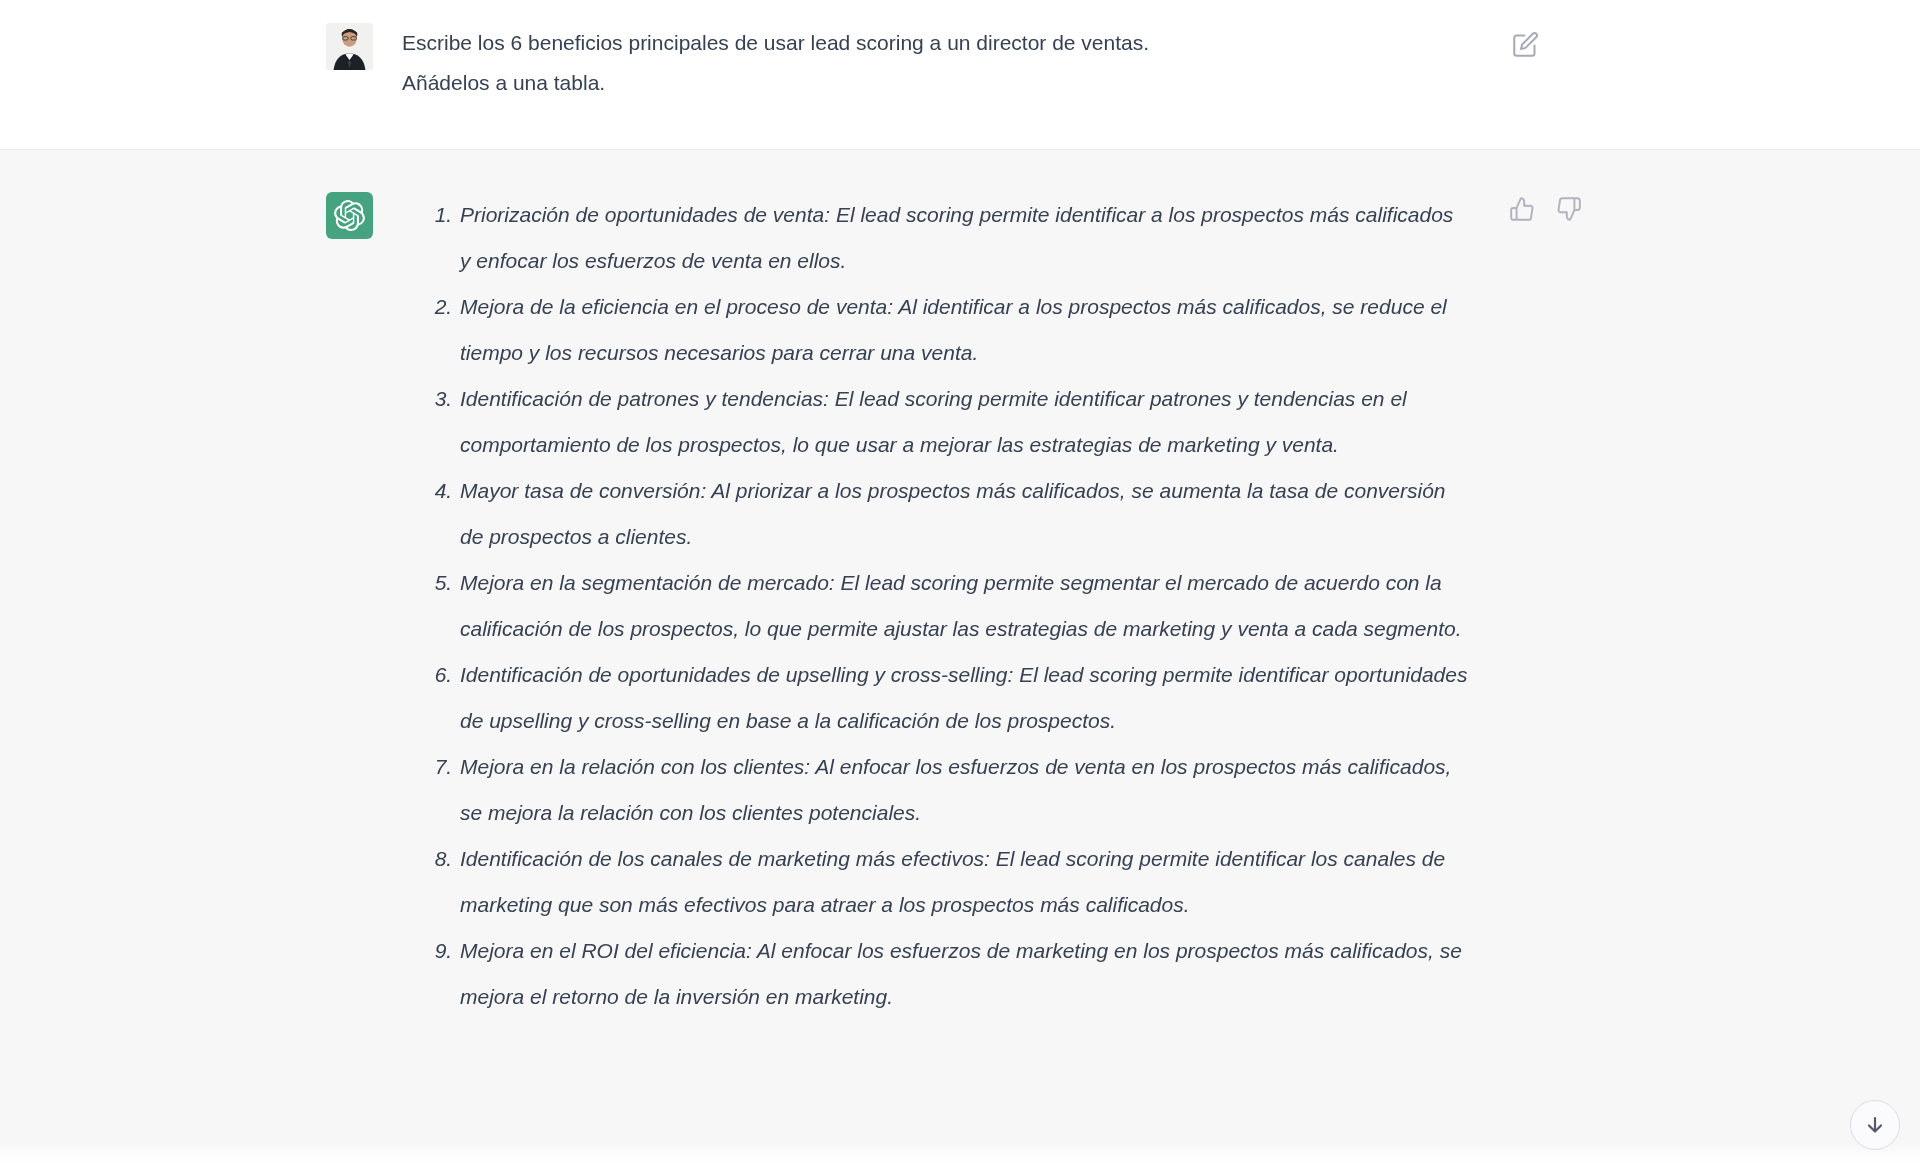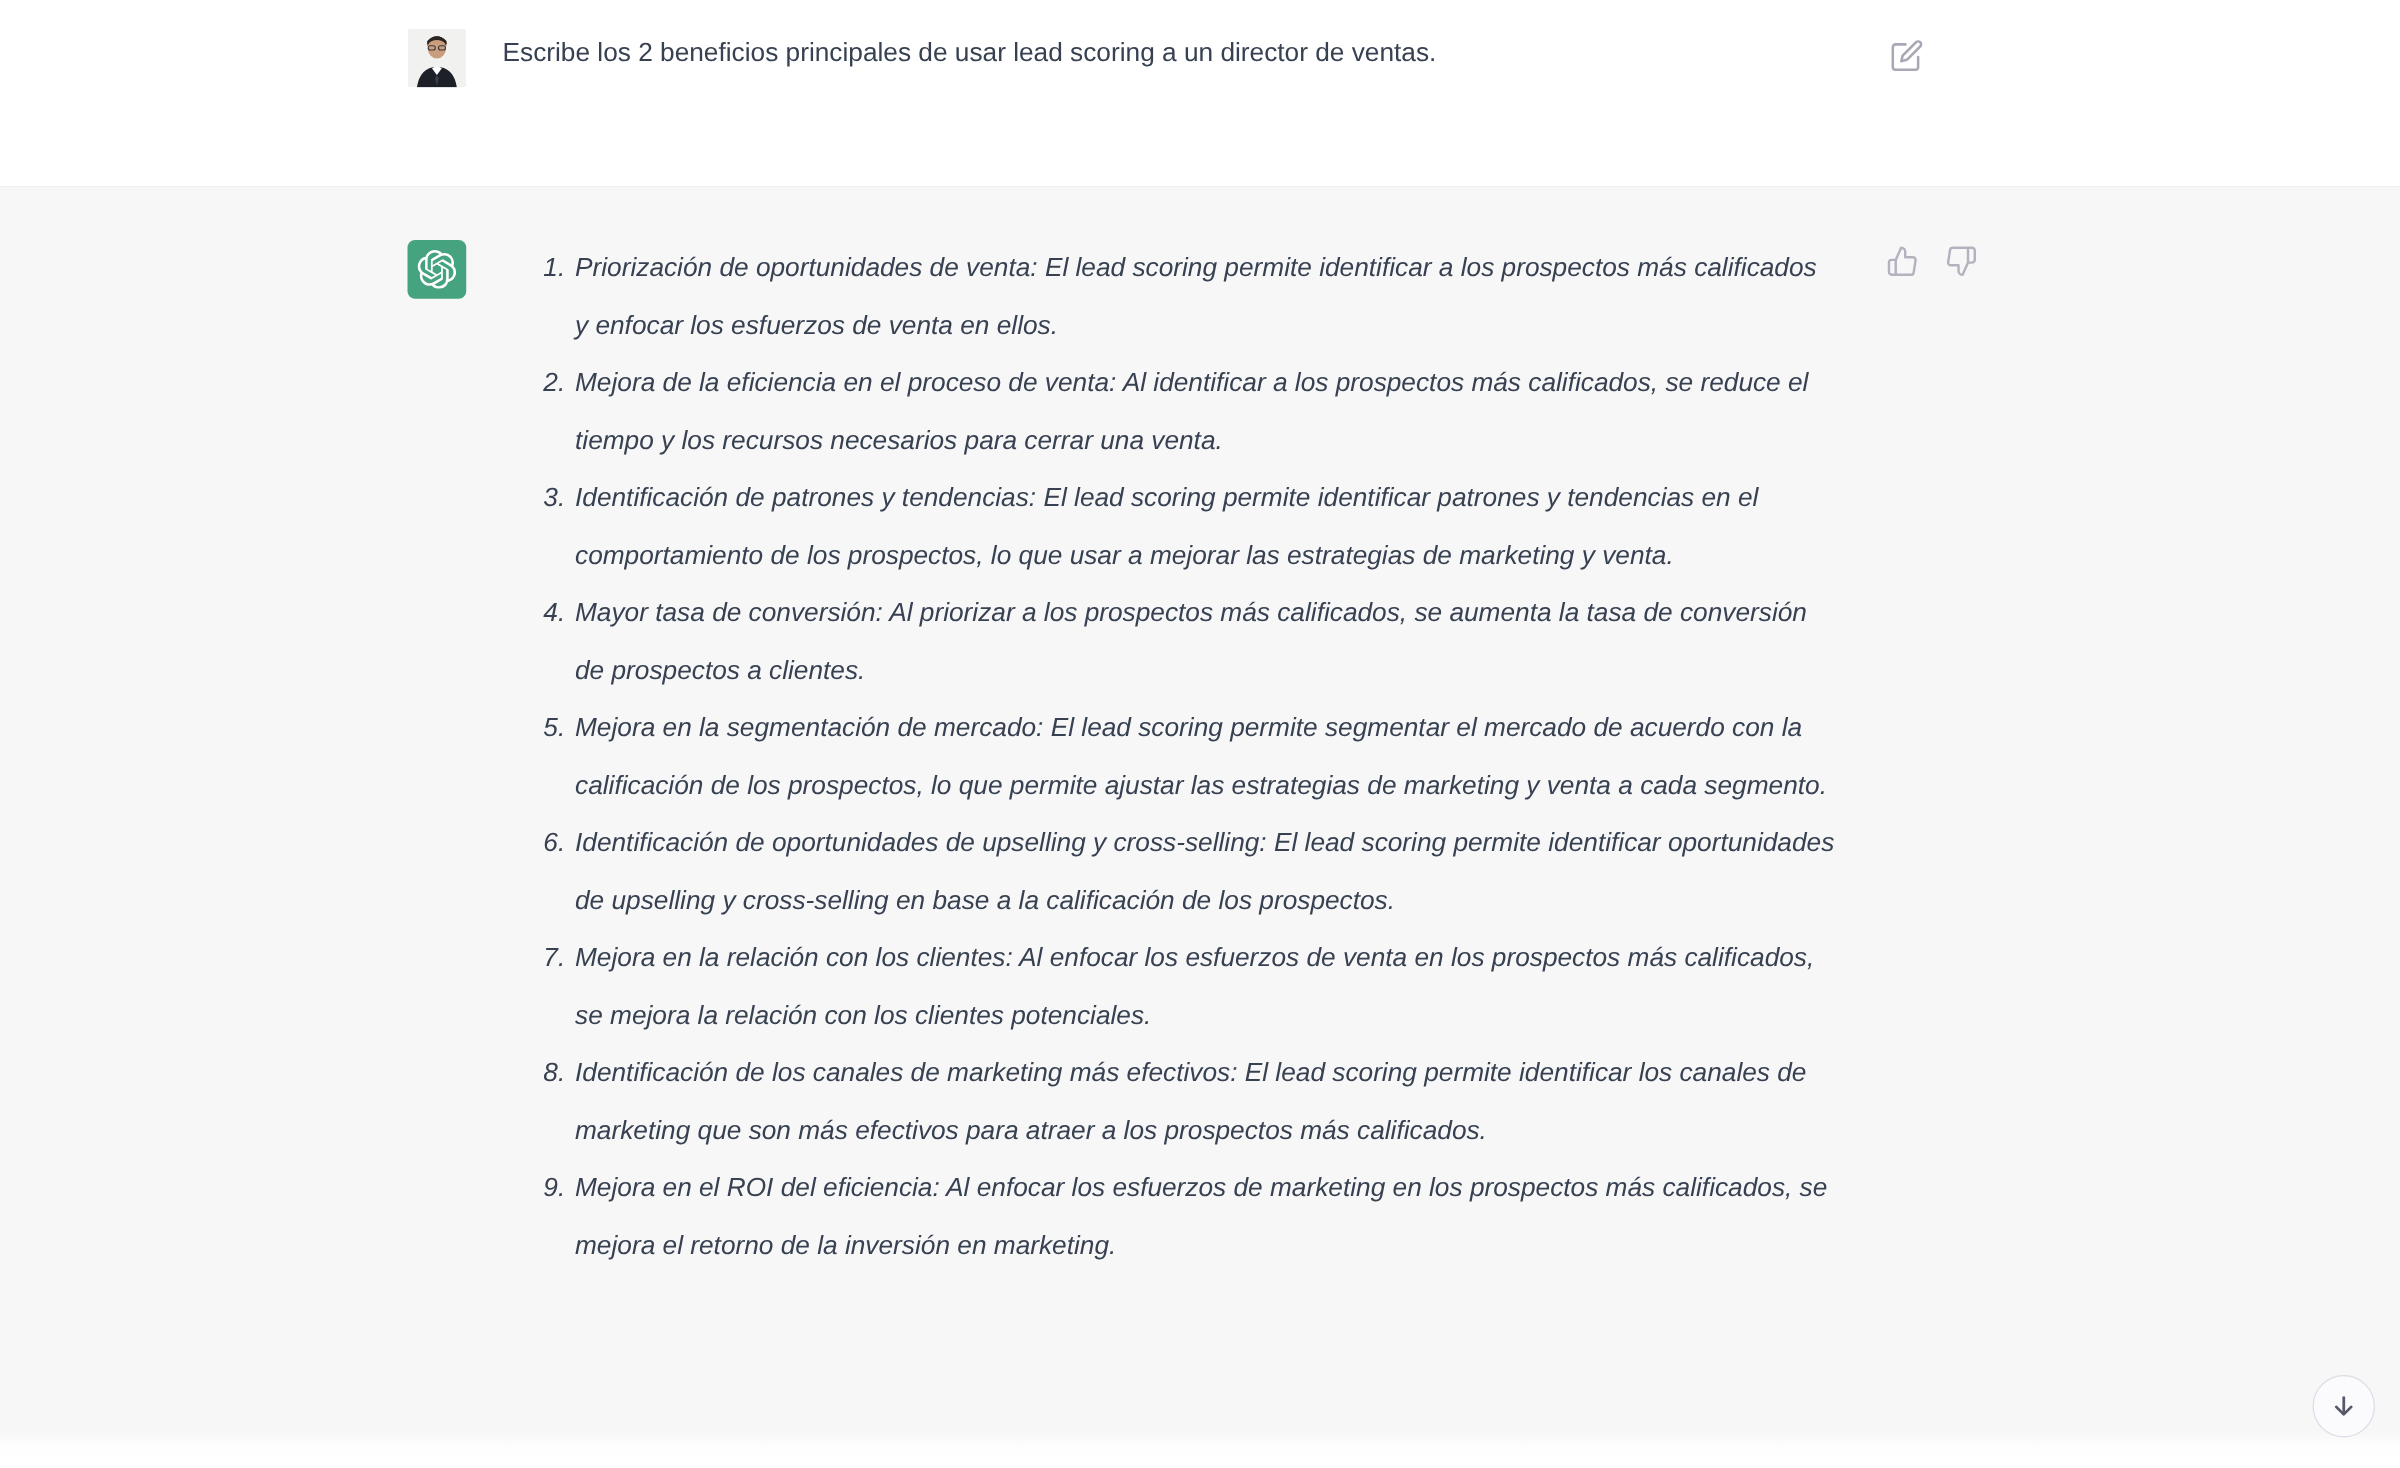--- a/index.html
+++ b/index.html
@@ -111,21 +111,22 @@
           <ellipse cx="23.5" cy="15.5" rx="7.3" ry="8.3" fill="#c99d7e"></ellipse>
           <path d="M15.5 12.5 q8 -7 16 0 l-0.5 -3 q-7.5 -7 -15 0 z" fill="#2c2420"></path>
           <rect x="16.6" y="13.6" width="5.6" height="3.4" rx="1.6" fill="none" stroke="#3a3a3a" stroke-width="0.9"></rect>
           <rect x="24.8" y="13.6" width="5.6" height="3.4" rx="1.6" fill="none" stroke="#3a3a3a" stroke-width="0.9"></rect>
           <path d="M7.5 47 q2.5 -16.5 16 -16.5 q13.5 0 16 16.5 z" fill="#1d2026"></path>
           <path d="M19.5 31.5 l4 5.5 4 -5.5 q-4 -2.2 -8 0 z" fill="#ffffff"></path>
           <path d="M23.5 37 l-1.5 2.5 1.5 6 1.5 -6 z" fill="#3a3f4a"></path>
         </svg>
       </div>
       <div class="msg-text user-text">
-        <div>Escribe los 2 beneficios principales de usar lead scoring a un director de ventas.</div>
+        <div>Escribe los 6 beneficios principales de usar lead scoring a un director de ventas.</div>
+        <div>Añádelos a una tabla.</div>
       </div>
       <button class="icon-btn edit-btn">
         <svg viewBox="0 0 24 24" fill="none" stroke="currentColor" stroke-width="1.8" stroke-linecap="round" stroke-linejoin="round">
           <path d="M11 4H4a2 2 0 0 0-2 2v14a2 2 0 0 0 2 2h14a2 2 0 0 0 2-2v-7"></path>
           <path d="M18.5 2.5a2.121 2.121 0 0 1 3 3L12 15l-4 1 1-4 9.5-9.5z"></path>
         </svg>
       </button>
     </div>
   </section>
 

